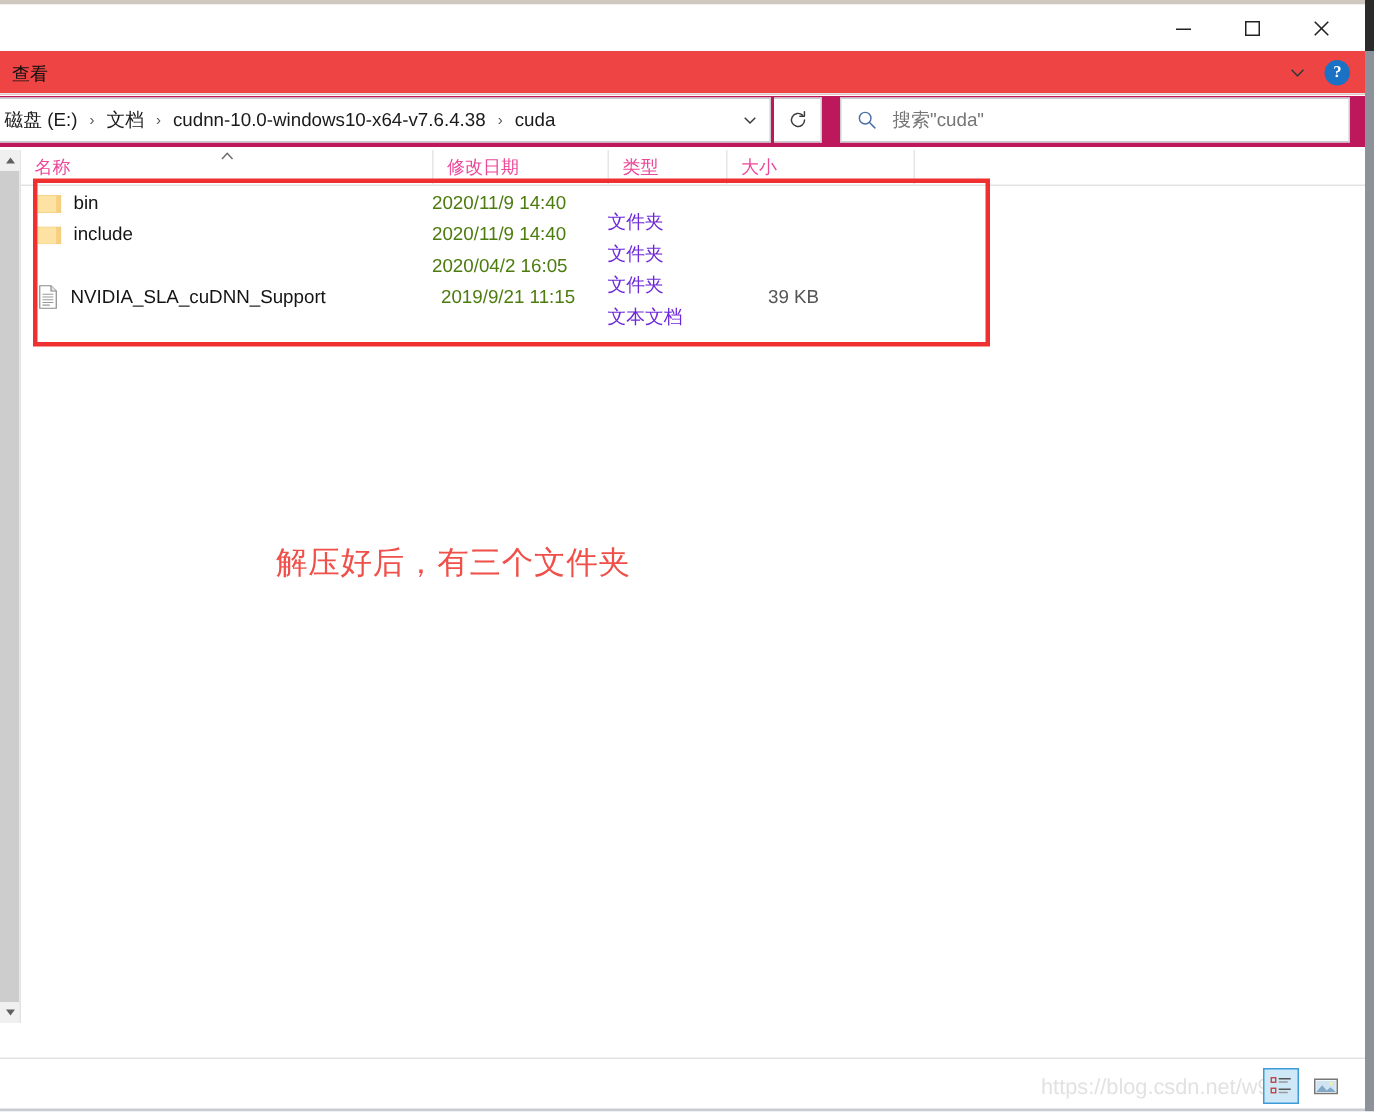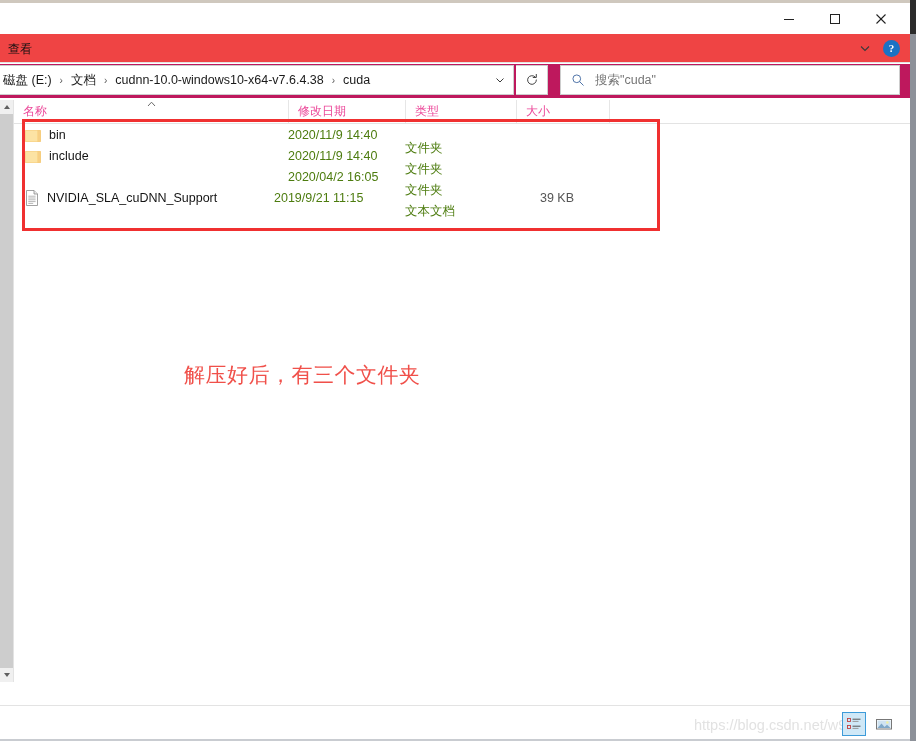--- a/index.html
+++ b/index.html
@@ -287,22 +287,22 @@
     font-size: 12.5px;
   }
   .cell.name {
     left: 0;
     display: flex;
     align-items: center;
     gap: 8px;
     color: #141414;
   }
   .cell.date { color: #4d7c0f; }
-  .cell.type { color: #4d7c0f; margin-top: 28px; }
-  .cell.size { color: #555555; text-align: center; }
+  .cell.type { color: #6d28d9; margin-top: 28px; }
+  .cell.size { color: #555555; text-align: left; }
 
   .icon-folder {
     width: 16px; height: 14px;
     position: relative;
     flex: 0 0 auto;
   }
   .icon-file {
     width: 14px; height: 16px;
     position: relative;
     flex: 0 0 auto;
@@ -467,21 +467,21 @@
       <div class="colhead first" style="left:0px;width:274px;">
         <span>名称</span>
         <span class="sort-caret" style="left:133px;top:1px;">
           <svg width="9" height="6" viewBox="0 0 9 6">
               <polyline points="1,5 4.5,1.2 8,5" fill="none" stroke="#6b6b6b" stroke-width="1"></polyline>
             </svg>
         </span>
       </div>
       <div class="colhead" style="left:274px;width:117px;">修改日期</div>
       <div class="colhead" style="left:391px;width:107px;">类型</div>
-      <div class="colhead" style="left:502px;width:97px;">大小</div>
+      <div class="colhead" style="left:470px;width:97px;">大小</div>
       <div class="colhead" style="left:595px;width:80px;"></div>
     </div>
 
     <div id="filerows">
 
       <div class="filerow">
         <div class="cell name" style="left:11px;width:250px;">
           <span class="icon-folder">
             <svg width="16" height="14" viewBox="0 0 16 14">
               <path d="M0.5 2.5 L0.5 13.5 L15.5 13.5 L15.5 2.5 Z" fill="#fcd67c" stroke="#f0bf5e" stroke-width="0.7"></path>
@@ -526,21 +526,21 @@
               <path d="M9 0.5 L9 4 L12.5 4" fill="#e8e8e8" stroke="#8a8a8a" stroke-width="0.8"></path>
               <line x1="3.3" y1="6.2" x2="10.6" y2="6.2" stroke="#9a9a9a" stroke-width="0.7"></line>
               <line x1="3.3" y1="8.0" x2="10.6" y2="8.0" stroke="#9a9a9a" stroke-width="0.7"></line>
               <line x1="3.3" y1="9.8" x2="10.6" y2="9.8" stroke="#9a9a9a" stroke-width="0.7"></line>
               <line x1="3.3" y1="11.6" x2="10.6" y2="11.6" stroke="#9a9a9a" stroke-width="0.7"></line>
               <line x1="3.3" y1="13.4" x2="8.2" y2="13.4" stroke="#9a9a9a" stroke-width="0.7"></line>
             </svg>
           </span>
           <span>NVIDIA_SLA_cuDNN_Support</span>
         </div>
-        <div class="cell date" style="left:260px;width:117px;">2019/9/21 11:15</div>
+        <div class="cell date" style="left:280px;width:117px;">2019/9/21 11:15</div>
         <div class="cell type" style="left:391px;width:107px;">文本文档</div>
         <div class="cell size" style="left:498px;width:90px;">39 KB</div>
       </div>
 
     </div>
   </div>
 
   <div id="redbox"></div>
 
   <div id="annotation">解压好后，有三个文件夹</div>

